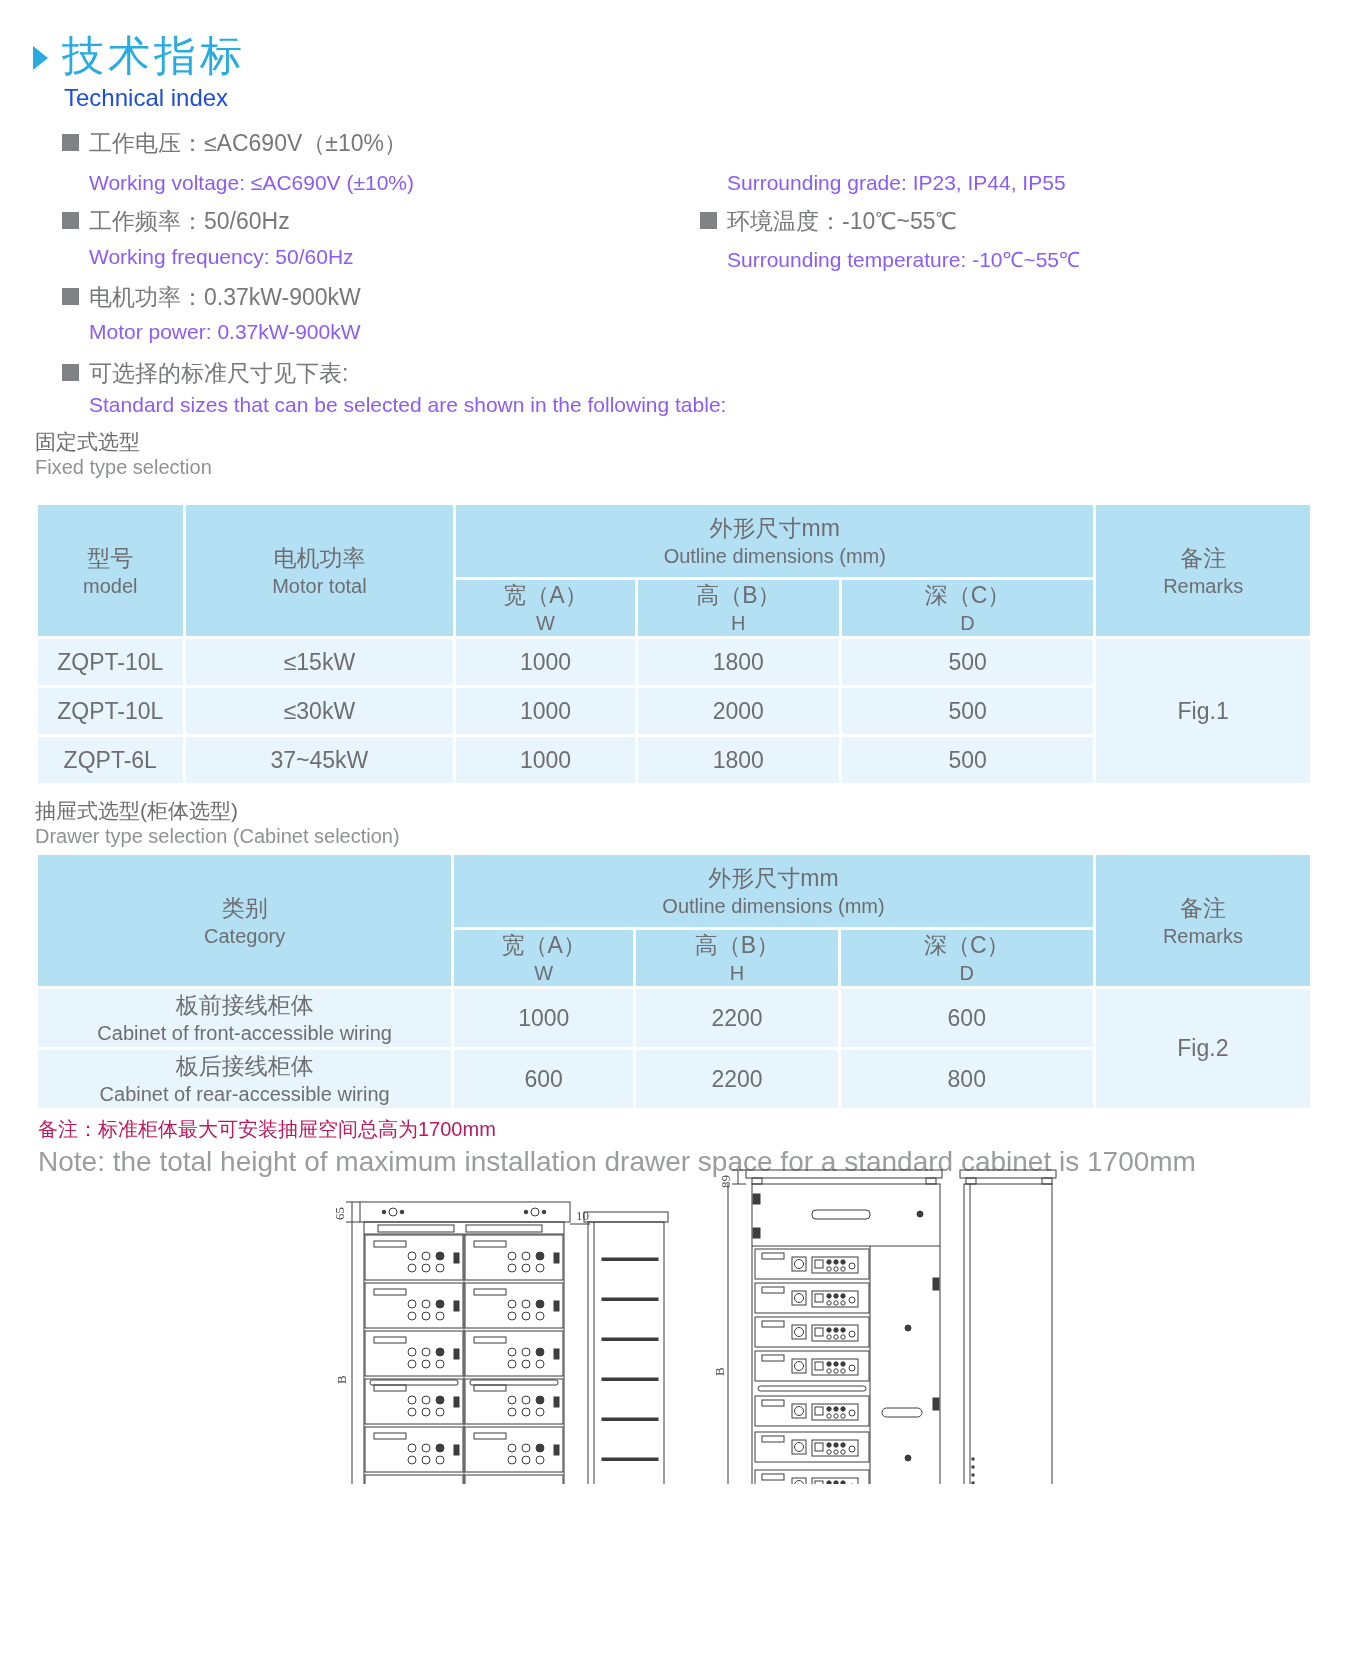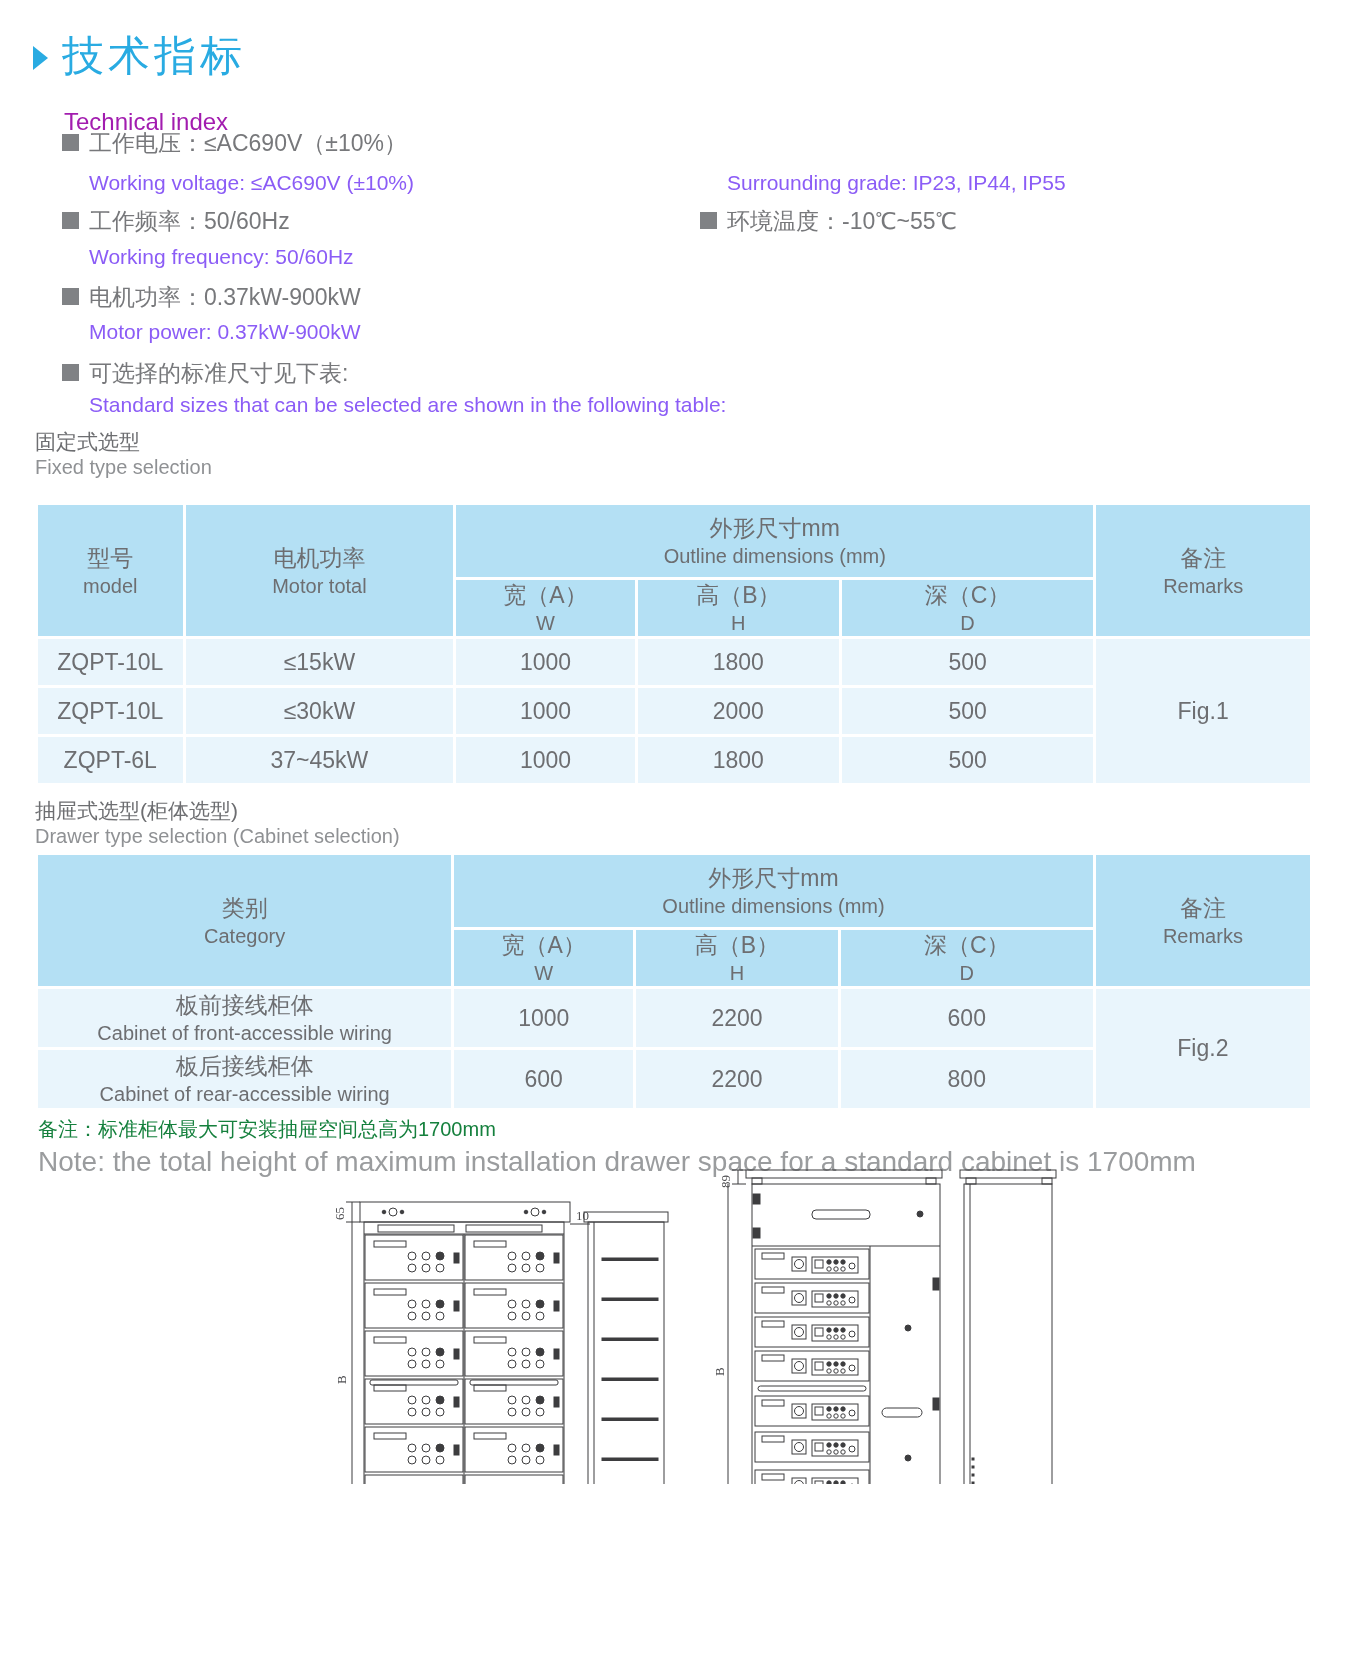--- a/index.html
+++ b/index.html
@@ -2,42 +2,42 @@
 <html><head>
 <meta charset="utf-8">
 <style>
   html,body{margin:0;padding:0;background:#fff;}
   .page{position:relative;width:1357px;height:1484px;background:#fff;overflow:hidden;
         font-family:"Liberation Sans",sans-serif;color:#77787b;}
   
   .title-arrow{position:absolute;left:33px;top:46px;width:15px;height:24px;background:#29abe2;
                clip-path:polygon(0 0,100% 50%,0 100%);}
   .title-zh{position:absolute;left:62px;top:28px;font-size:42px;color:#29abe2;letter-spacing:4px;}
-  .title-en{position:absolute;left:64px;top:84px;font-size:24px;color:#a21caf;margin-top:24px;}
+  .title-en{position:absolute;left:64px;top:84px;font-size:24px;color:#1d4ed8;}
   
   .spec-zh{position:absolute;font-size:23px;color:#77787b;white-space:nowrap;}
   .spec-en{position:absolute;font-size:21px;color:#8b5cf6;white-space:nowrap;}
   .bullet{display:inline-block;width:17px;height:17px;background:#808285;margin-right:10px;}
   
   .sec-zh{position:absolute;font-size:21px;color:#6d6e71;}
   .sec-en{position:absolute;font-size:20px;color:#8f9194;}
   
   table.spec{position:absolute;left:35px;width:1278px;border-collapse:separate;border-spacing:3px;
              table-layout:fixed;}
   table.spec td,table.spec th{text-align:center;vertical-align:middle;font-weight:normal;padding:0;}
   table.spec th{background:#b4e0f4;color:#6d6e71;}
   table.spec td{background:#e9f5fc;color:#6d6e71;}
   .cell-zh{display:block;font-size:23px;line-height:30px;}
   .cell-en{display:block;font-size:20px;line-height:26px;}
   .val{font-size:23px;}
   .hrow1{height:72px;} .hrow2{height:54px;}
   .drow{height:46px;} .drow2{height:58px;}
   .fig-ref{font-size:23px;color:#6d6e71;}
   
-  .note-zh{position:absolute;font-size:20px;color:#15803d;}
+  .note-zh{position:absolute;font-size:20px;color:#be185d;}
   .note-en{position:absolute;font-size:28px;color:#9a9c9e;}
   
   .fig{position:absolute;}
   .fig svg{display:block;}
   .fig-caption{position:absolute;font-size:24px;color:#8f9194;text-align:center;}
   .ln{stroke:#3d3d3f;stroke-width:1;fill:none;}
   .lnf{stroke:#3d3d3f;stroke-width:1;fill:#3d3d3f;}
   .dimtxt{fill:#4f4f52;font-family:"Liberation Serif",serif;font-size:13px;}
   .tinytxt{fill:#77787b;font-size:7px;}
 </style>
@@ -52,20 +52,21 @@
 
   <div class="spec-zh" style="left:62px;top:128px"><span class="bullet"></span><span>工作电压：≤AC690V（±10%）</span></div>
   <div class="spec-en" style="left:89px;top:171px">Working voltage: ≤AC690V (±10%)</div>
   <div class="spec-zh" style="left:62px;top:206px"><span class="bullet"></span><span>工作频率：50/60Hz</span></div>
   <div class="spec-en" style="left:89px;top:245px">Working frequency: 50/60Hz</div>
   <div class="spec-zh" style="left:62px;top:282px"><span class="bullet"></span><span>电机功率：0.37kW-900kW</span></div>
   <div class="spec-en" style="left:89px;top:320px">Motor power: 0.37kW-900kW</div>
 
   <div class="spec-en" style="left:727px;top:171px">Surrounding grade: IP23, IP44, IP55</div>
   <div class="spec-zh" style="left:700px;top:206px"><span class="bullet"></span><span>环境温度：-10℃~55℃</span></div>
+  <div class="spec-en" style="left:727px;top:245px">Surrounding temperature: -10℃~55℃</div>
 
   <div class="spec-zh" style="left:62px;top:358px"><span class="bullet"></span><span>可选择的标准尺寸见下表:</span></div>
   <div class="spec-en" style="left:89px;top:393px">Standard sizes that can be selected are shown in the following table:</div>
 
   <div class="sec-zh" style="left:35px;top:428px">固定式选型</div>
   <div class="sec-en" style="left:35px;top:456px">Fixed type selection</div>
 
   <table class="spec" style="top:502px">
     <colgroup>
       <col style="width:11.5%">

